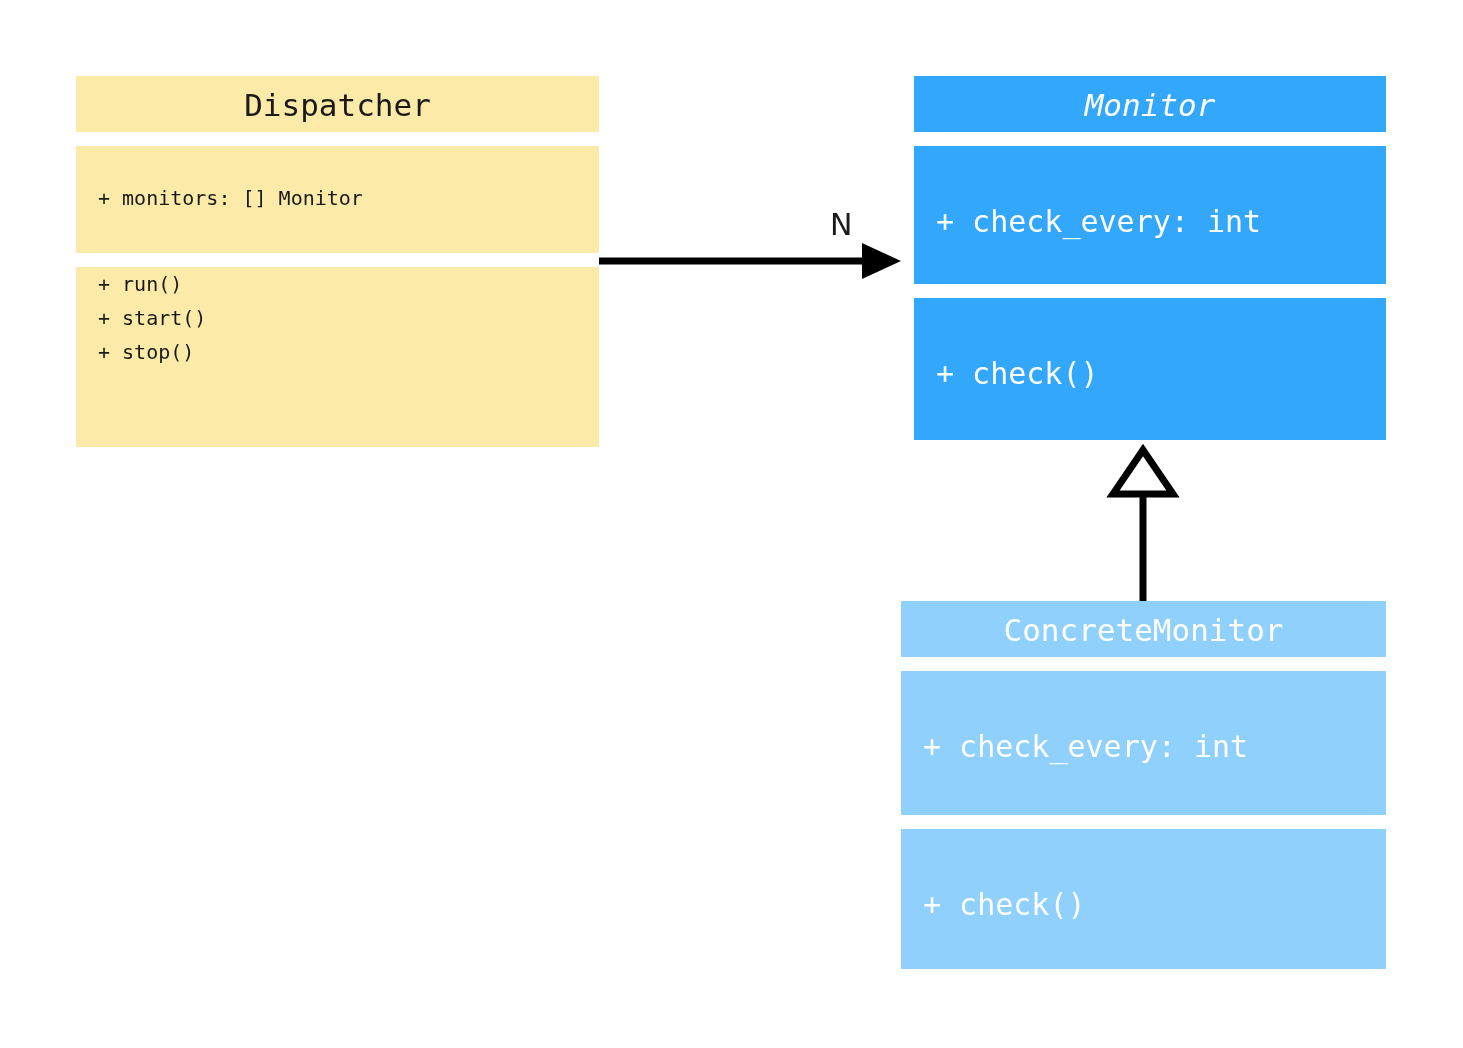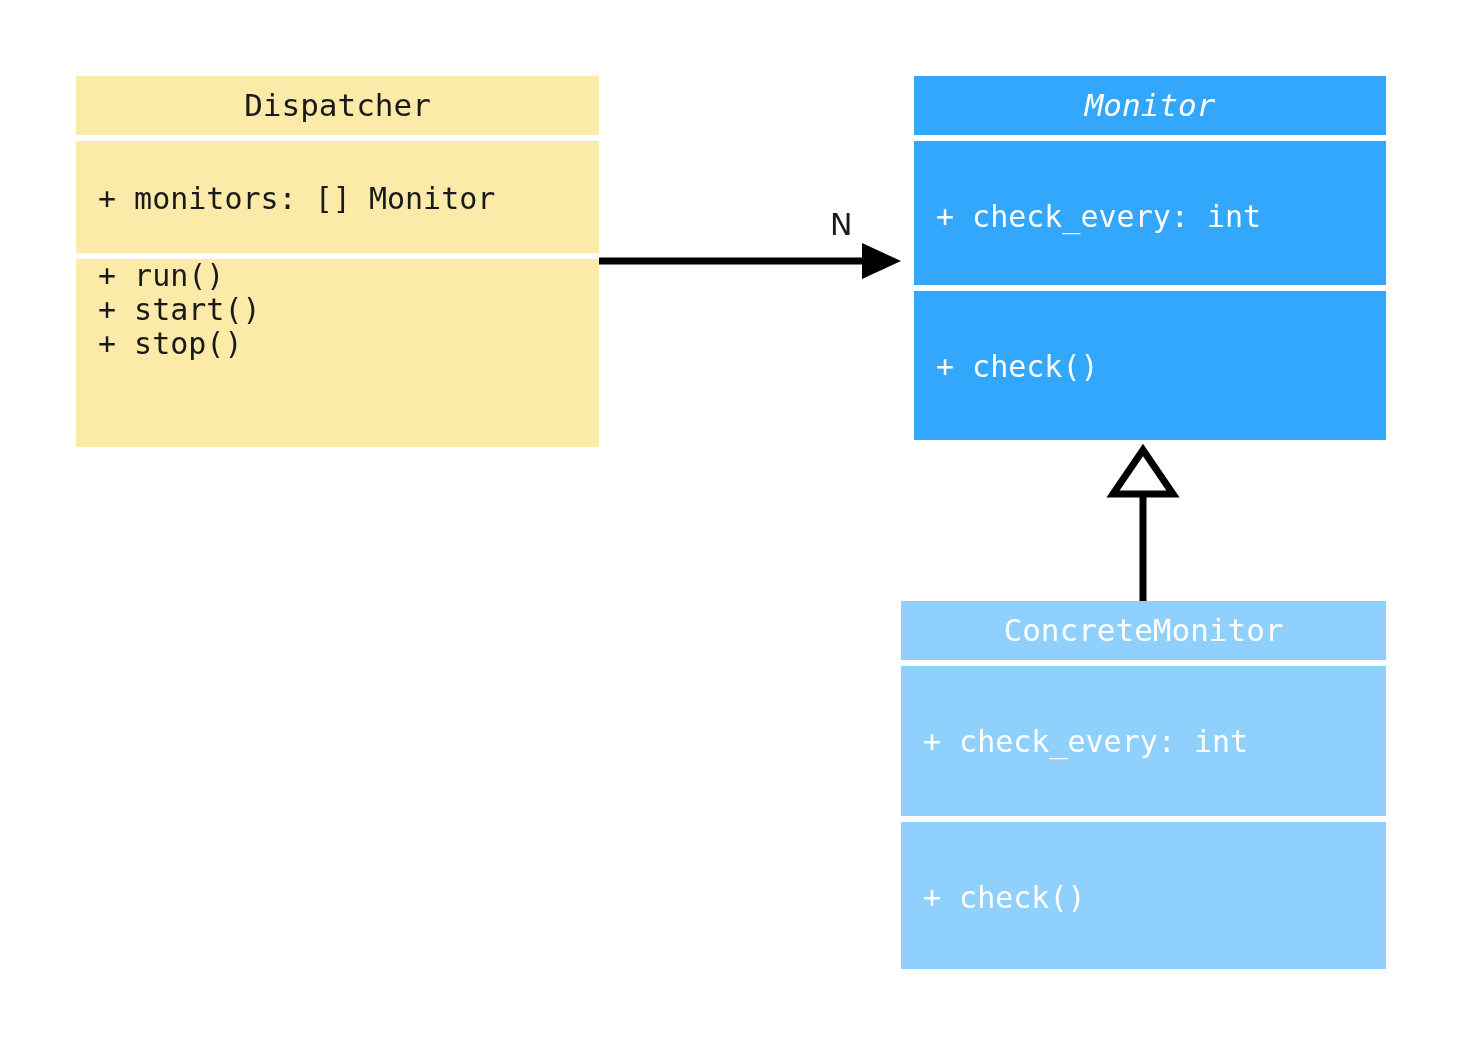--- a/index.html
+++ b/index.html
@@ -24,20 +24,21 @@
     height: 1048px;
     background: #ffffff;
   }
 
   
   .uml-class {
     position: absolute;
     box-sizing: border-box;
     display: flex;
     flex-direction: column;
+    gap: 8px;
   }
 
   .uml-section {
     box-sizing: border-box;
     position: relative;
     overflow: hidden;
   }
 
   
   .uml-section + .uml-section {
@@ -66,21 +67,21 @@
   }
   #class-dispatcher .uml-section { background: #fceba8; }
   #class-dispatcher .uml-title {
     color: #1a1a1a;
     font-size: 31px;
     line-height: 59px;
     height: 59px;
   }
   #class-dispatcher .uml-member {
     color: #1a1a1a;
-    font-size: 30px;
+    font-size: 20px;
   }
   #dispatcher-attrs { height: 118px; }
   #dispatcher-attrs .uml-member {
     padding-left: 22px;
     padding-top: 40px;
   }
   #dispatcher-methods { height: 194px; }
   #dispatcher-methods .uml-member {
     padding-left: 22px;
     line-height: 34px;

